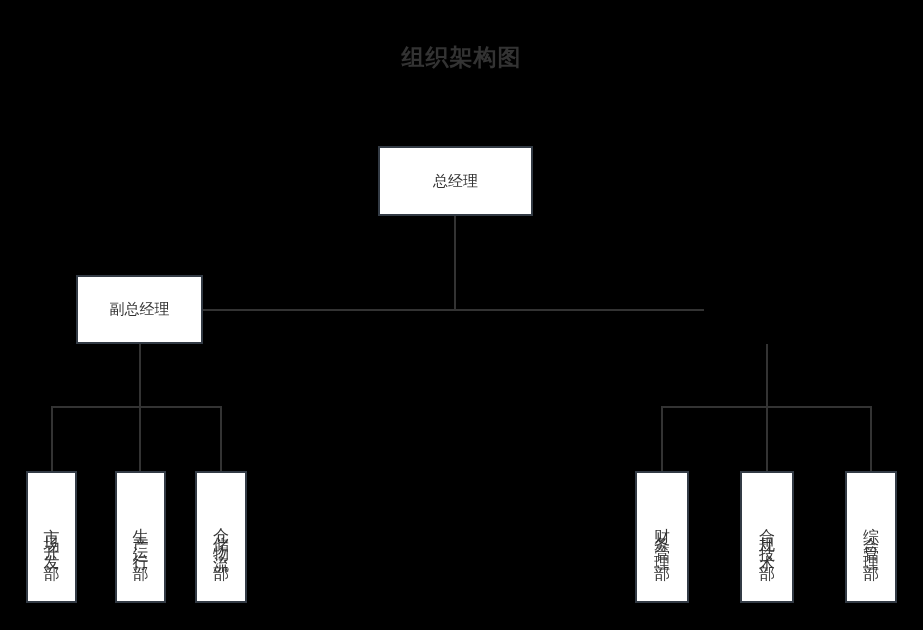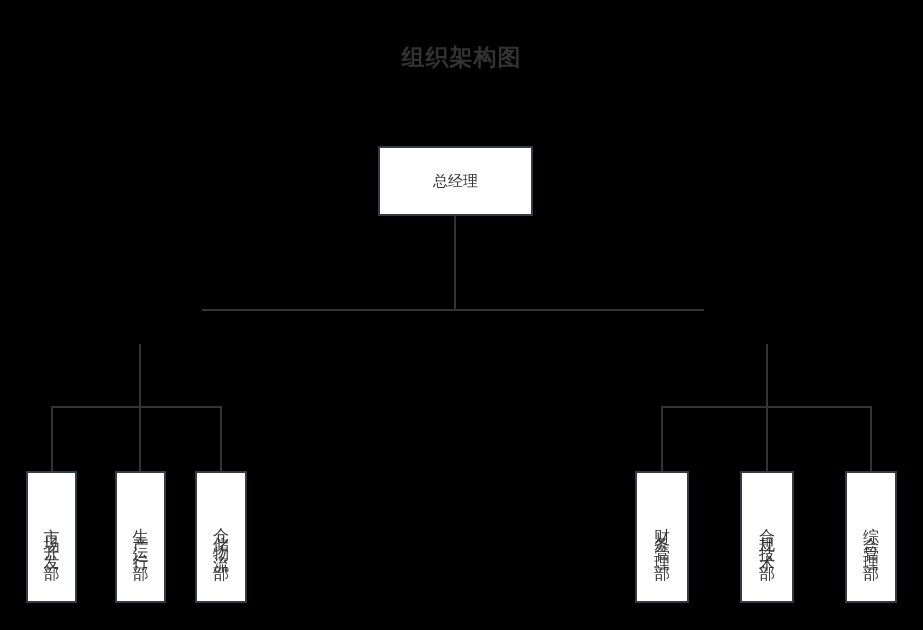--- a/index.html
+++ b/index.html
@@ -92,20 +92,23 @@
   <div class="line" id="line-left-stub3"></div>
   <div class="line" id="line-cfo-down"></div>
   <div class="line" id="line-right-rail"></div>
   <div class="line" id="line-right-stub1"></div>
   <div class="line" id="line-right-stub3"></div>
 
   <div class="node hnode" id="node-root">
     <span class="hlabel">总经理</span>
   </div>
 
+  <div class="node hnode" id="node-dgm">
+    <span class="hlabel">副总经理</span>
+  </div>
 
   <div class="node vnode" id="node-l1">
     <span class="vlabel">市场开发部</span>
   </div>
   <div class="node vnode" id="node-l2">
     <span class="vlabel">生产运行部</span>
   </div>
   <div class="node vnode" id="node-l3">
     <span class="vlabel">仓储物流部</span>
   </div>

